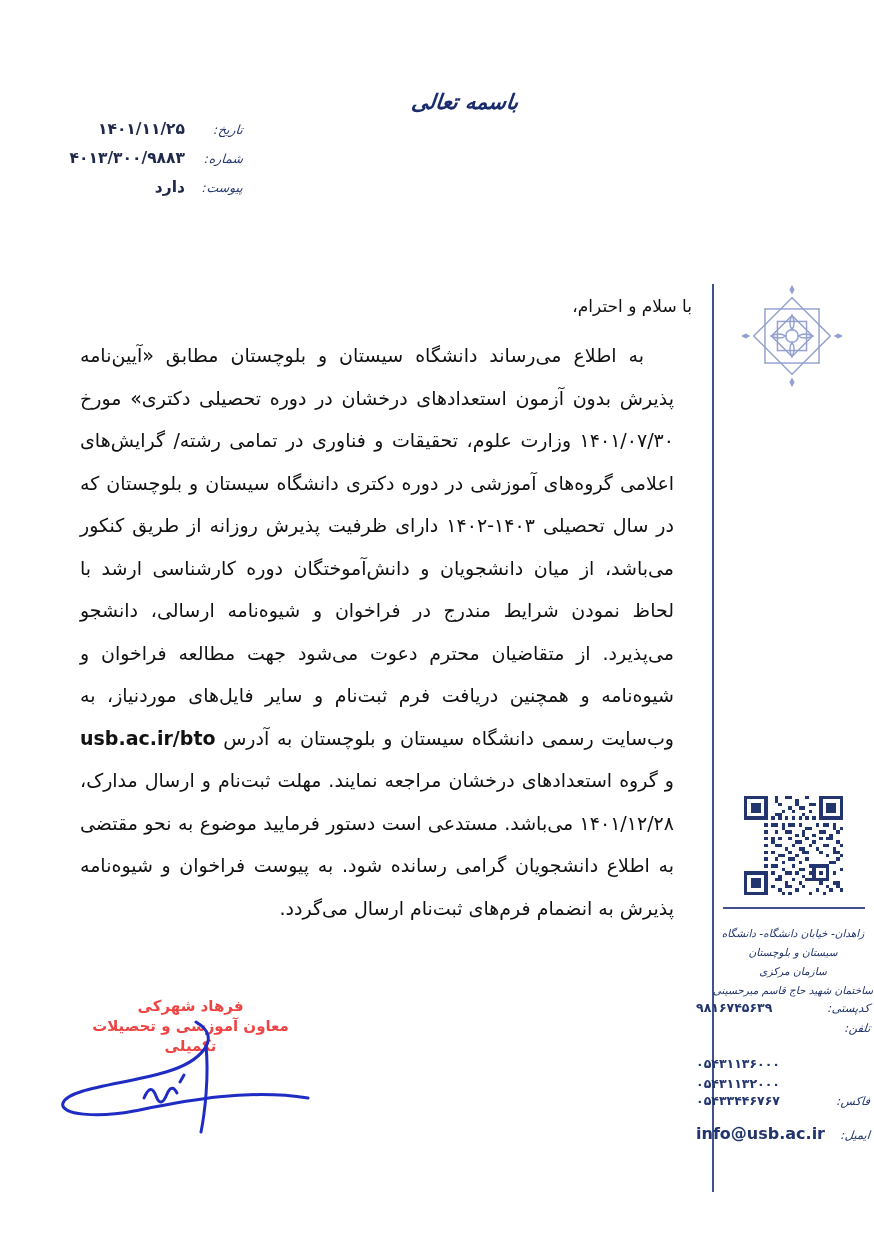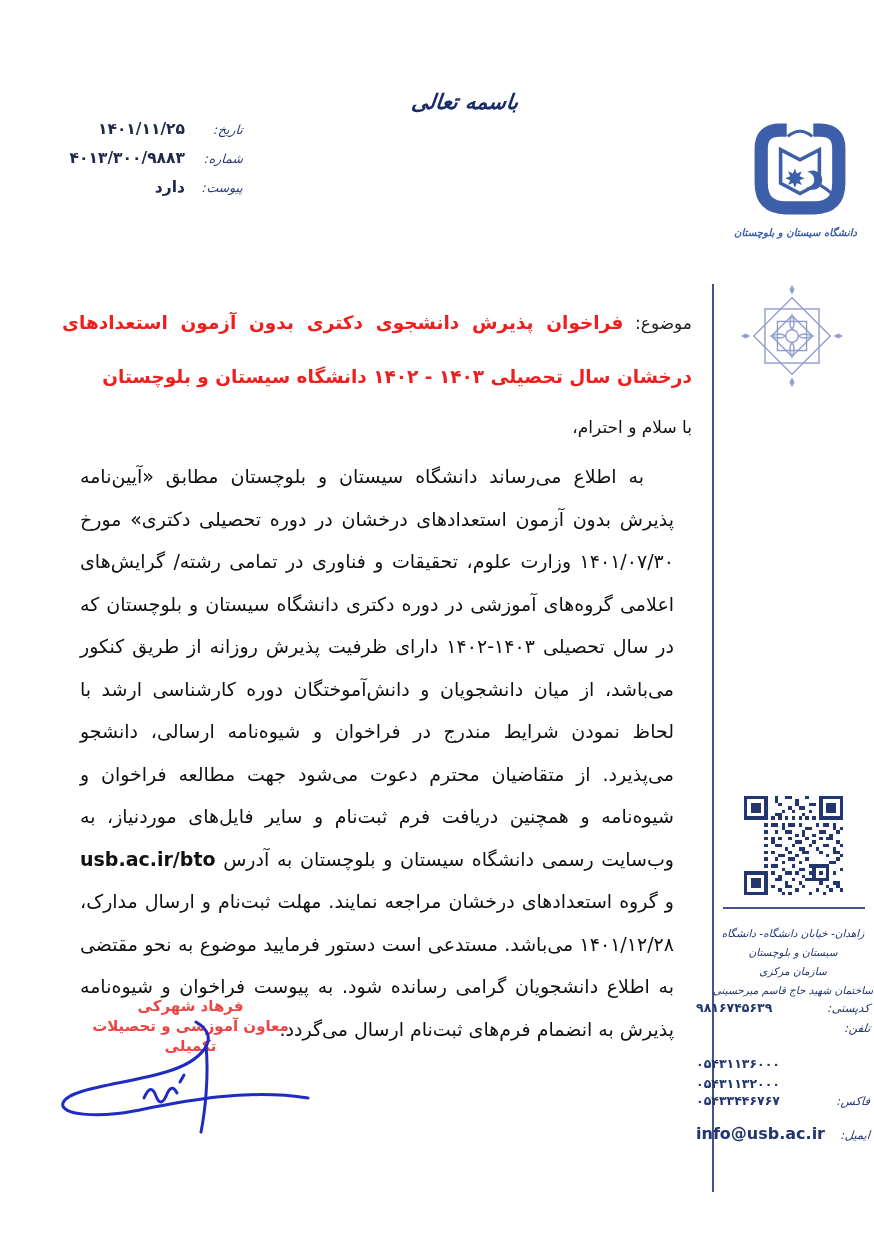--- a/index.html
+++ b/index.html
@@ -104,32 +104,20 @@
     <div class="meta-row">
       <span class="meta-label">شماره:</span>
       <span class="meta-value">۴۰۱۳/۳۰۰/۹۸۸۳</span>
     </div>
     <div class="meta-row">
       <span class="meta-label">پیوست:</span>
       <span class="meta-value">دارد</span>
     </div>
   </div>
 
-  <div class="logo-block">
-    <svg width="104" height="98" viewBox="0 0 100 96">
-      <path d="M30 10 H70 Q88 10 88 28 V62 Q88 86 64 86 H36 Q12 86 12 62 V28 Q12 10 30 10 Z" fill="none" stroke="#3d5fa9" stroke-width="13"></path>
-      <rect x="37" y="0" width="26" height="17" fill="#ffffff"></rect>
-      <path d="M38 16 Q50 6 62 16" fill="none" stroke="#3d5fa9" stroke-width="3"></path>
-      <path d="M31 29 L50 39 L69 29 V62 L50 72 L31 62 Z" fill="none" stroke="#3d5fa9" stroke-width="3.5"></path>
-      <path d="M54.5 57 L49.6 58.9 51.7 63.7 46.9 61.6 45 66.5 43.1 61.6 38.3 63.7 40.4 58.9 35.5 57 40.4 55.1 38.3 50.3 43.1 52.4 45 47.5 46.9 52.4 51.7 50.3 49.6 55.1 Z" fill="#3d5fa9"></path>
-      <path d="M57 51 a9.5 9.5 0 1 1 -1 15 a6.5 6.5 0 1 0 1 -15 z" fill="#3d5fa9"></path>
-      <path d="M70 64 Q83 71 87 81" fill="none" stroke="#3d5fa9" stroke-width="3"></path>
-    </svg>
-    <div class="logo-caption">دانشگاه سیستان و بلوچستان</div>
-  </div>
 
   <svg class="ornament" viewBox="0 0 100 100">
     <g fill="none" stroke="#94a1d0" stroke-width="1.4">
       <rect x="24" y="24" width="52" height="52"></rect>
       <rect x="24" y="24" width="52" height="52" transform="rotate(45 50 50)"></rect>
       <rect x="36" y="36" width="28" height="28"></rect>
       <rect x="36" y="36" width="28" height="28" transform="rotate(45 50 50)"></rect>
       <circle cx="50" cy="50" r="6"></circle>
       <path d="M50 30 q4 8 0 14 q-4 -6 0 -14 Z"></path>
       <path d="M50 70 q4 -8 0 -14 q-4 6 0 14 Z"></path>
@@ -140,21 +128,20 @@
       <path d="M50 1 l2.5 4.5 L50 10 l-2.5 -4.5 Z"></path>
       <path d="M50 90 l2.5 4.5 L50 99 l-2.5 -4.5 Z"></path>
       <path d="M1 50 l4.5 -2.5 L10 50 l-4.5 2.5 Z"></path>
       <path d="M90 50 l4.5 -2.5 L99 50 l-4.5 2.5 Z"></path>
     </g>
   </svg>
 
   <div class="vline"></div>
 
   <div class="content">
-    <p class="subject"><span class="subject-label">موضوع: </span><span class="subject-text">فراخوان پذیرش دانشجوی دکتری بدون آزمون استعدادهای درخشان سال تحصیلی ۱۴۰۳ - ۱۴۰۲ دانشگاه سیستان و بلوچستان</span></p>
     <p class="salutation">با سلام و احترام،</p>
     <p class="body-par"><span>به اطلاع می‌رساند دانشگاه سیستان و بلوچستان مطابق «آیین‌نامه پذیرش بدون آزمون استعدادهای درخشان در دوره تحصیلی دکتری» مورخ ۱۴۰۱/۰۷/۳۰ وزارت علوم، تحقیقات و فناوری در تمامی رشته/ گرایش‌های اعلامی گروه‌های آموزشی در دوره دکتری دانشگاه سیستان و بلوچستان که در سال تحصیلی ۱۴۰۳-۱۴۰۲ دارای ظرفیت پذیرش روزانه از طریق کنکور می‌باشد، از میان دانشجویان و دانش‌آموختگان دوره کارشناسی ارشد با لحاظ نمودن شرایط مندرج در فراخوان و شیوه‌نامه ارسالی، دانشجو می‌پذیرد. از متقاضیان محترم دعوت می‌شود جهت مطالعه فراخوان و شیوه‌نامه و همچنین دریافت فرم ثبت‌نام و سایر فایل‌های موردنیاز، به وب‌سایت رسمی دانشگاه سیستان و بلوچستان به آدرس </span><span class="url">usb.ac.ir/bto</span><span> و گروه استعدادهای درخشان مراجعه نمایند. مهلت ثبت‌نام و ارسال مدارک، ۱۴۰۱/۱۲/۲۸ می‌باشد. مستدعی است دستور فرمایید موضوع به نحو مقتضی به اطلاع دانشجویان گرامی رسانده شود. به پیوست فراخوان و شیوه‌نامه پذیرش به انضمام فرم‌های ثبت‌نام ارسال می‌گردد.</span></p>
   </div>
 
   <div class="signer">
     <div>فرهاد شهرکی</div>
     <div>معاون آموزشی و تحصیلات تکمیلی</div>
   </div>
   <svg class="signature-svg" viewBox="0 0 272 118">
     <g fill="none" stroke="#1f2cc4" stroke-width="3" stroke-linecap="round">

